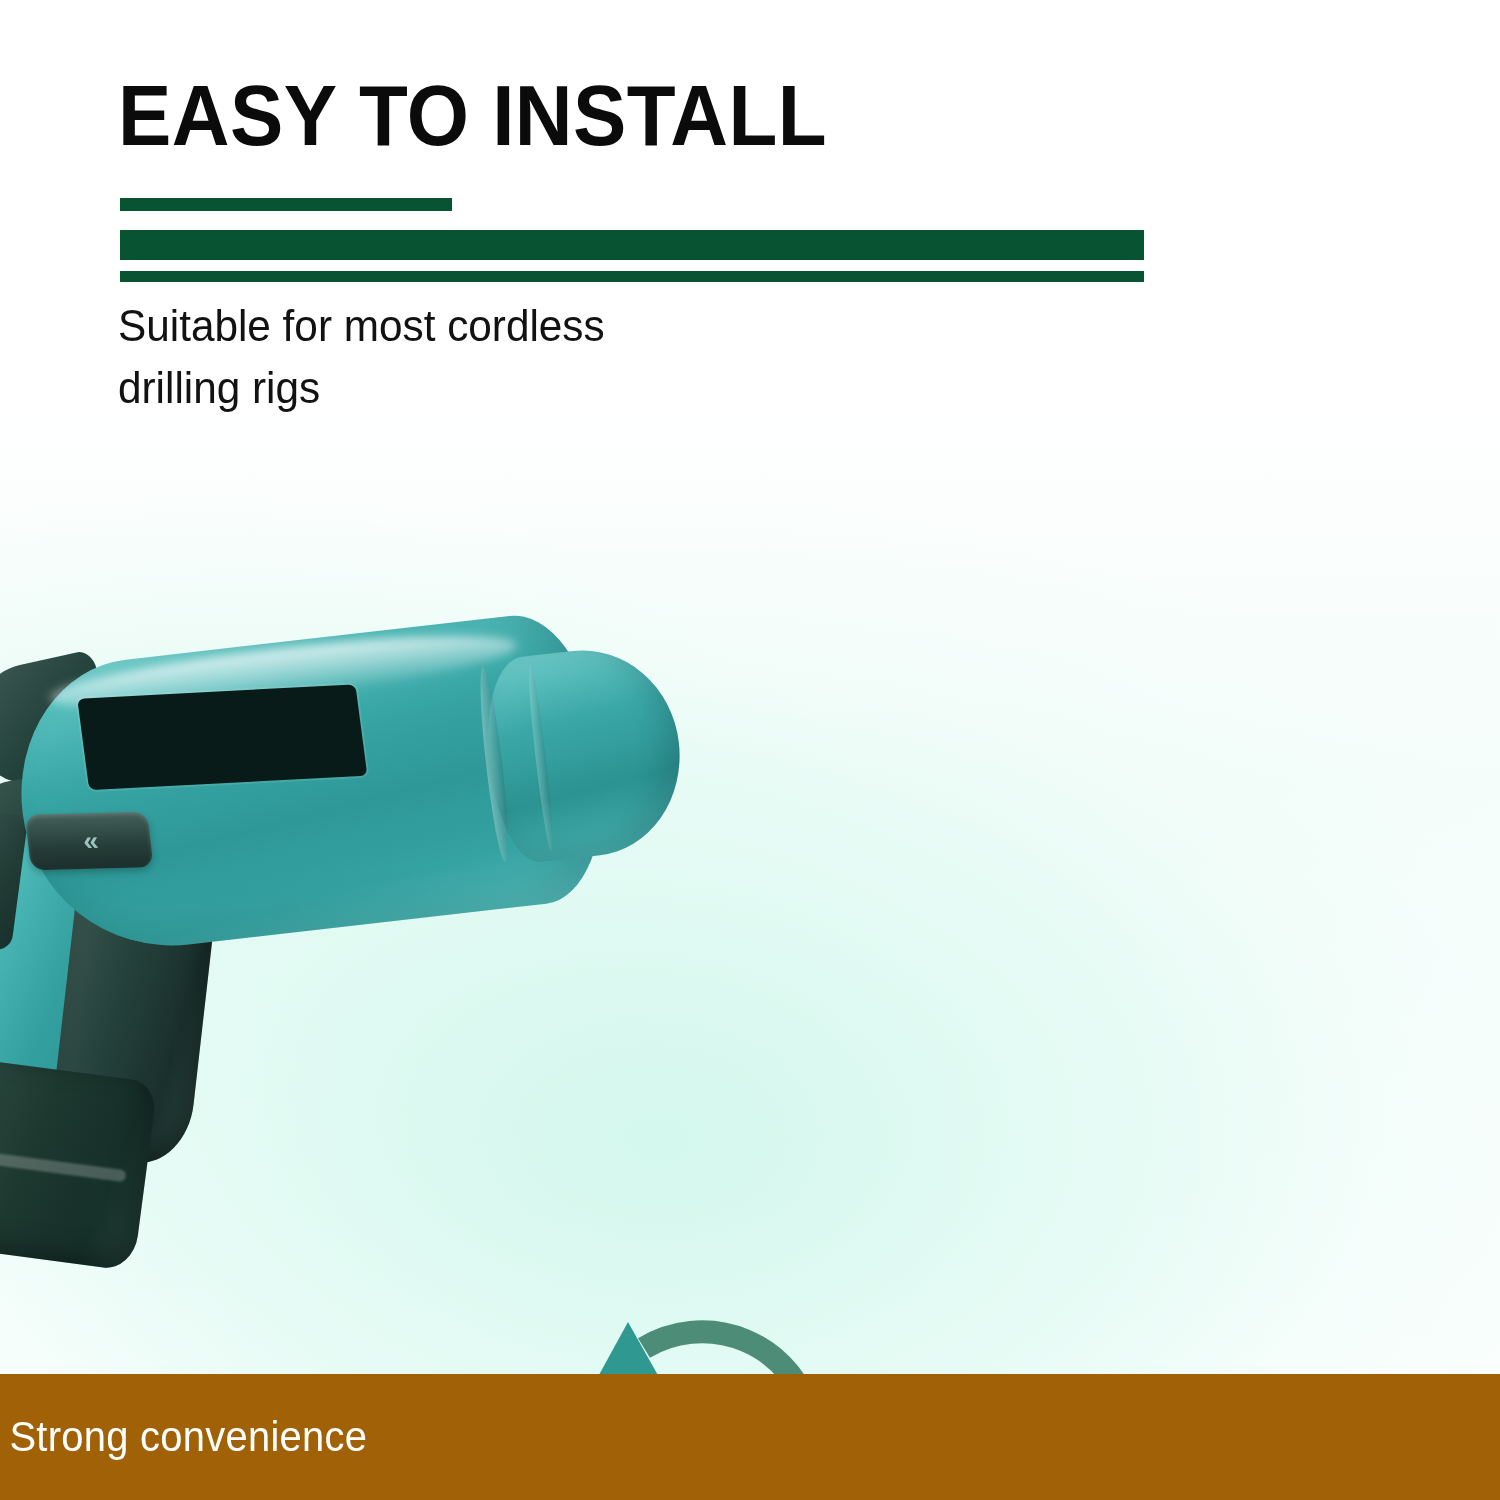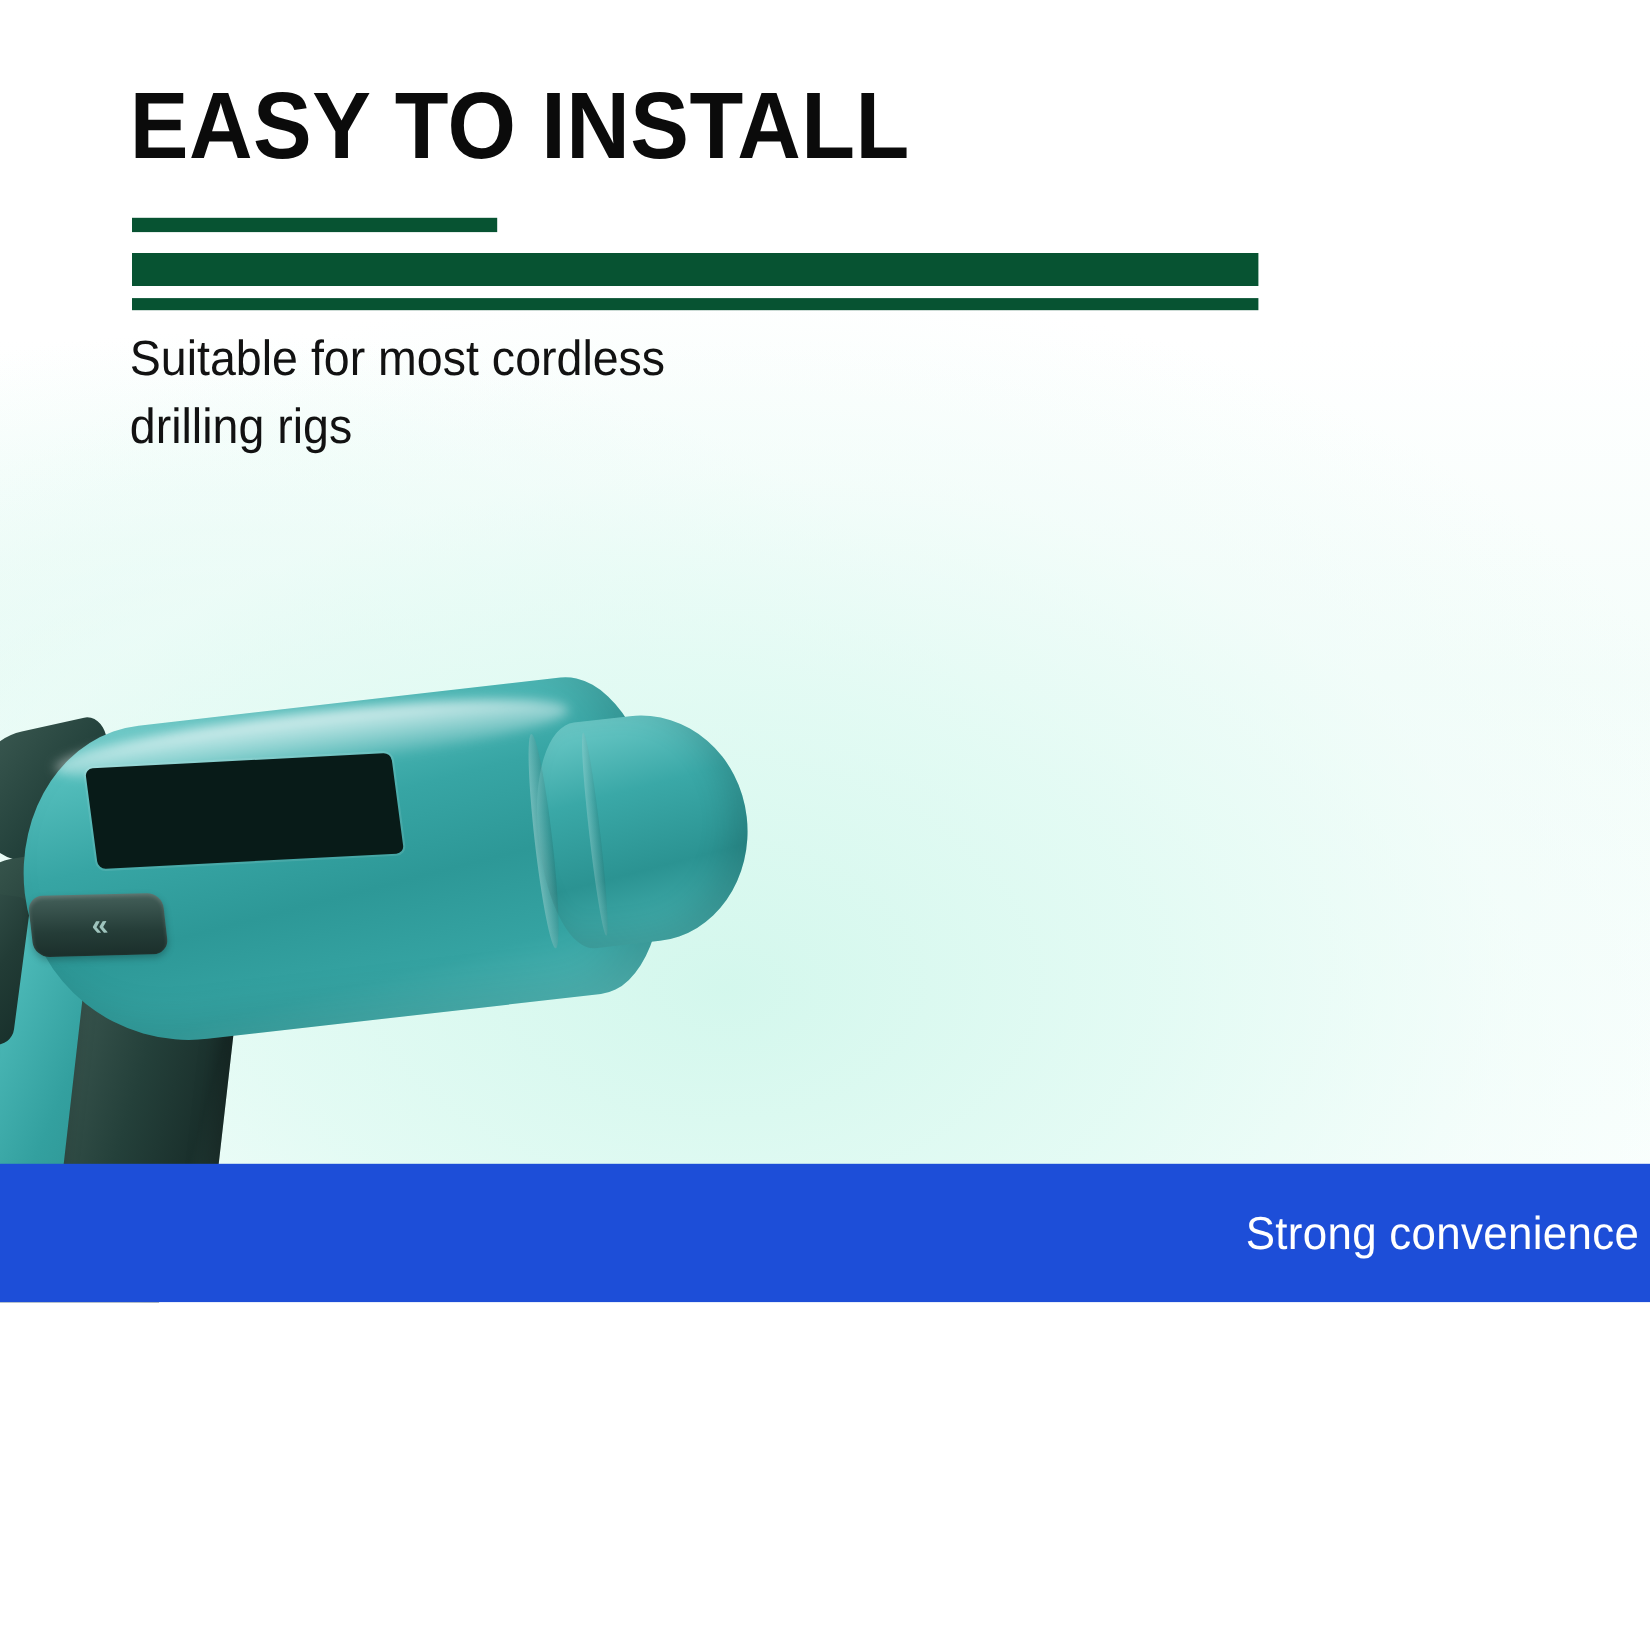--- a/index.html
+++ b/index.html
@@ -6,21 +6,21 @@
     margin: 0;
     padding: 0;
     background: #ffffff;
   }
   body {
     font-family: "Liberation Sans", sans-serif;
   }
   #page {
     position: relative;
     width: 1500px;
-    height: 1184px;
+    height: 1500px;
     overflow: hidden;
     background: #ffffff;
   }
 
   
   .bg-wash {
     position: absolute;
     inset: 0;
     background:
       radial-gradient(ellipse 1150px 760px at 44% 76%,
@@ -76,24 +76,24 @@
     white-space: pre-line;
   }
 
   
   .banner {
     position: absolute;
     left: 0;
     right: 0;
     bottom: 0;
     height: 126px;
-    background: #1d4ed8;
+    background: #a16207;
     display: flex;
     align-items: center;
-    justify-content: flex-end;
+    justify-content: flex-start;
   }
   .banner-text {
     color: #ffffff;
     font-size: 42px;
     font-weight: 400;
     letter-spacing: 0.3px;
     transform: scaleX(0.95);
   }
 
   

